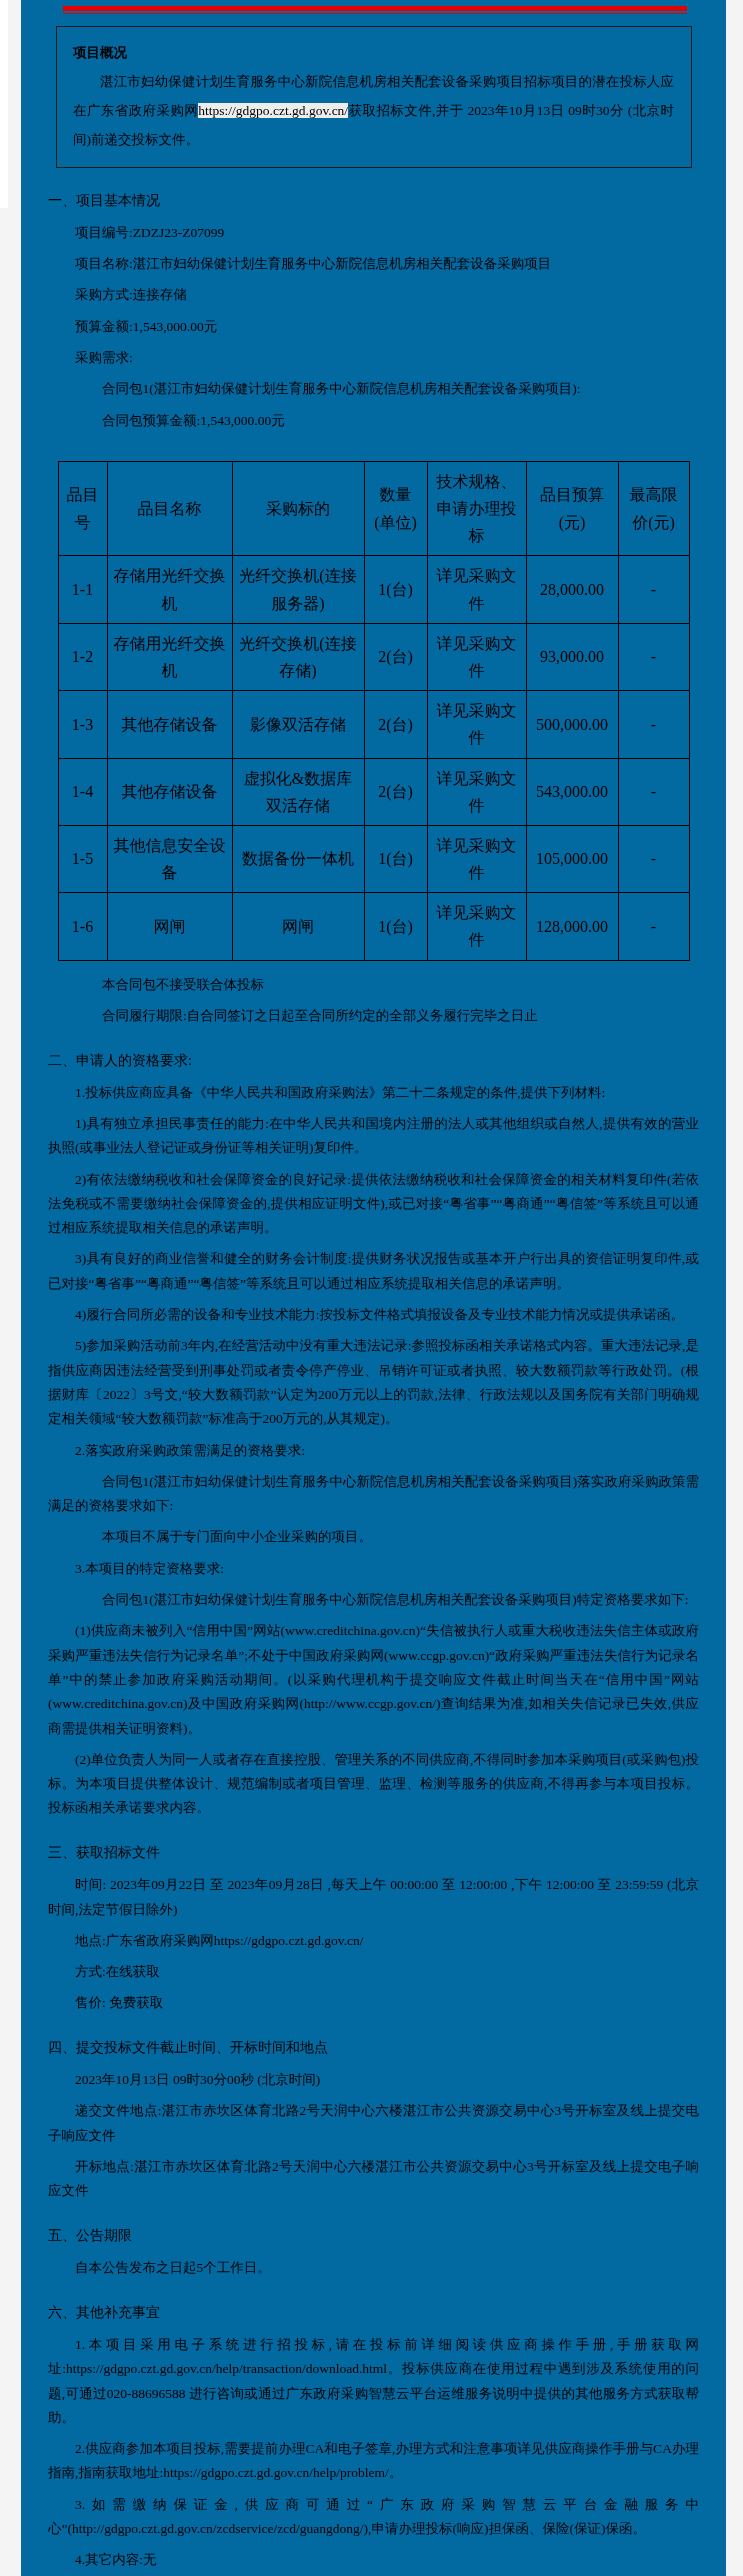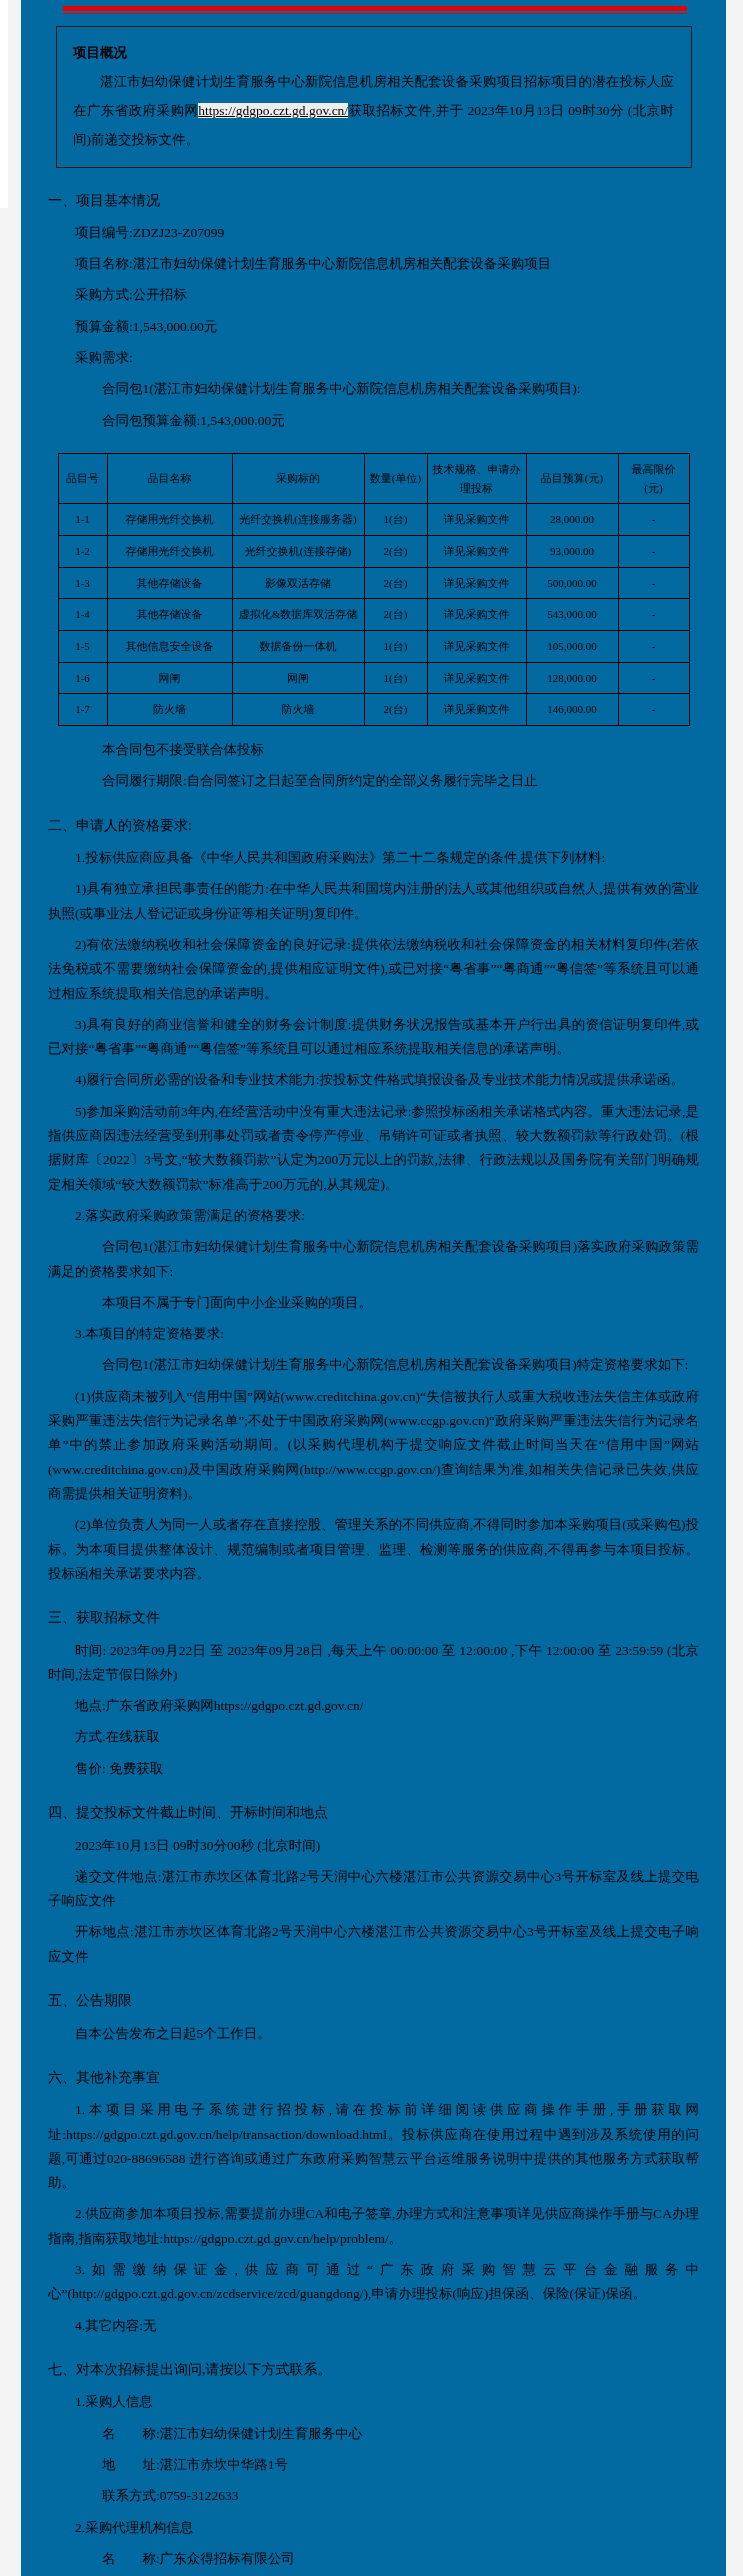--- a/index.html
+++ b/index.html
@@ -28,38 +28,38 @@
   .red-thin  { height: 1.5px; background: #e60000; margin-top: 2.2px; }
 
   .overview-box {
     border: 1.5px solid #1a1a1a;
     margin: 12px 7.5px 0 7.5px;
     padding: 10.5px 16.5px 13.5px 16.5px;
     font-size: 13.5px; line-height: 2.15;
   }
   .ov-title { font-weight: bold; }
   .ov-para  { text-indent: 2em; text-align: justify; margin: 0; }
-  .url-hl   { background: #ededed; text-decoration: underline; }
+  .url-hl   { background: #ededed; }
 
   h2 {
     font-size: 14px; font-weight: normal;
     margin: 22.4px 0 10.5px 0; line-height: 1.4;
   }
   p.doc {
     margin: 0; font-size: 13.5px; line-height: 1.8;
     text-align: justify;
   }
   p.field { margin: 7px 0; }
   .i2 { text-indent: 2em; }
   .i4 { text-indent: 4em; }
 
   table.items {
     border-collapse: collapse;
-    margin: 20px auto 12px auto;
-    font-size: 11px;
+    margin: 28px auto 12px auto;
+    font-size: 16px;
     table-layout: fixed;
   }
   table.items th, table.items td {
     border: 0.7px solid #000;
     font-weight: normal;
     text-align: center;
     vertical-align: middle;
     padding: 6px 4.5px;
     line-height: 1.7;
     word-break: break-all;
@@ -81,21 +81,21 @@
 
     <div class="overview-box">
       <div class="ov-title">项目概况</div>
       <p class="ov-para"><span>湛江市妇幼保健计划生育服务中心新院信息机房相关配套设备采购项目招标项目的潜在投标人应在广东省政府采购网</span><span class="url-hl">https://gdgpo.czt.gd.gov.cn/</span><span>获取招标文件,并于 2023年10月13日 09时30分 (北京时间)前递交投标文件。</span></p>
     </div>
 
     <section>
       <h2>一、项目基本情况</h2>
       <p class="doc field i2">项目编号:ZDZJ23-Z07099</p>
       <p class="doc field i2">项目名称:湛江市妇幼保健计划生育服务中心新院信息机房相关配套设备采购项目</p>
-      <p class="doc field i2">采购方式:公开招标</p>
+      <p class="doc field i2">采购方式:连接存储</p>
       <p class="doc field i2">预算金额:1,543,000.00元</p>
       <p class="doc field i2">采购需求:</p>
       <p class="doc field i4">合同包1(湛江市妇幼保健计划生育服务中心新院信息机房相关配套设备采购项目):</p>
       <p class="doc field i4">合同包预算金额:1,543,000.00元</p>
 
       <table class="items">
         <colgroup>
           <col style="width:49px">
             <col style="width:125px">
             <col style="width:132px">
@@ -161,29 +161,20 @@
             <td>105,000.00</td>
             <td class="cap">-</td>
           </tr>
           <tr>
             <td>1-6</td>
             <td>网闸</td>
             <td>网闸</td>
             <td>1(台)</td>
             <td>详见采购文件</td>
             <td>128,000.00</td>
-            <td class="cap">-</td>
-          </tr>
-          <tr>
-            <td>1-7</td>
-            <td>防火墙</td>
-            <td>防火墙</td>
-            <td>2(台)</td>
-            <td>详见采购文件</td>
-            <td>146,000.00</td>
             <td class="cap">-</td>
           </tr>
         </tbody>
       </table>
 
       <p class="doc field i4">本合同包不接受联合体投标</p>
       <p class="doc field i4">合同履行期限:自合同签订之日起至合同所约定的全部义务履行完毕之日止</p>
     </section>
 
     <section>

